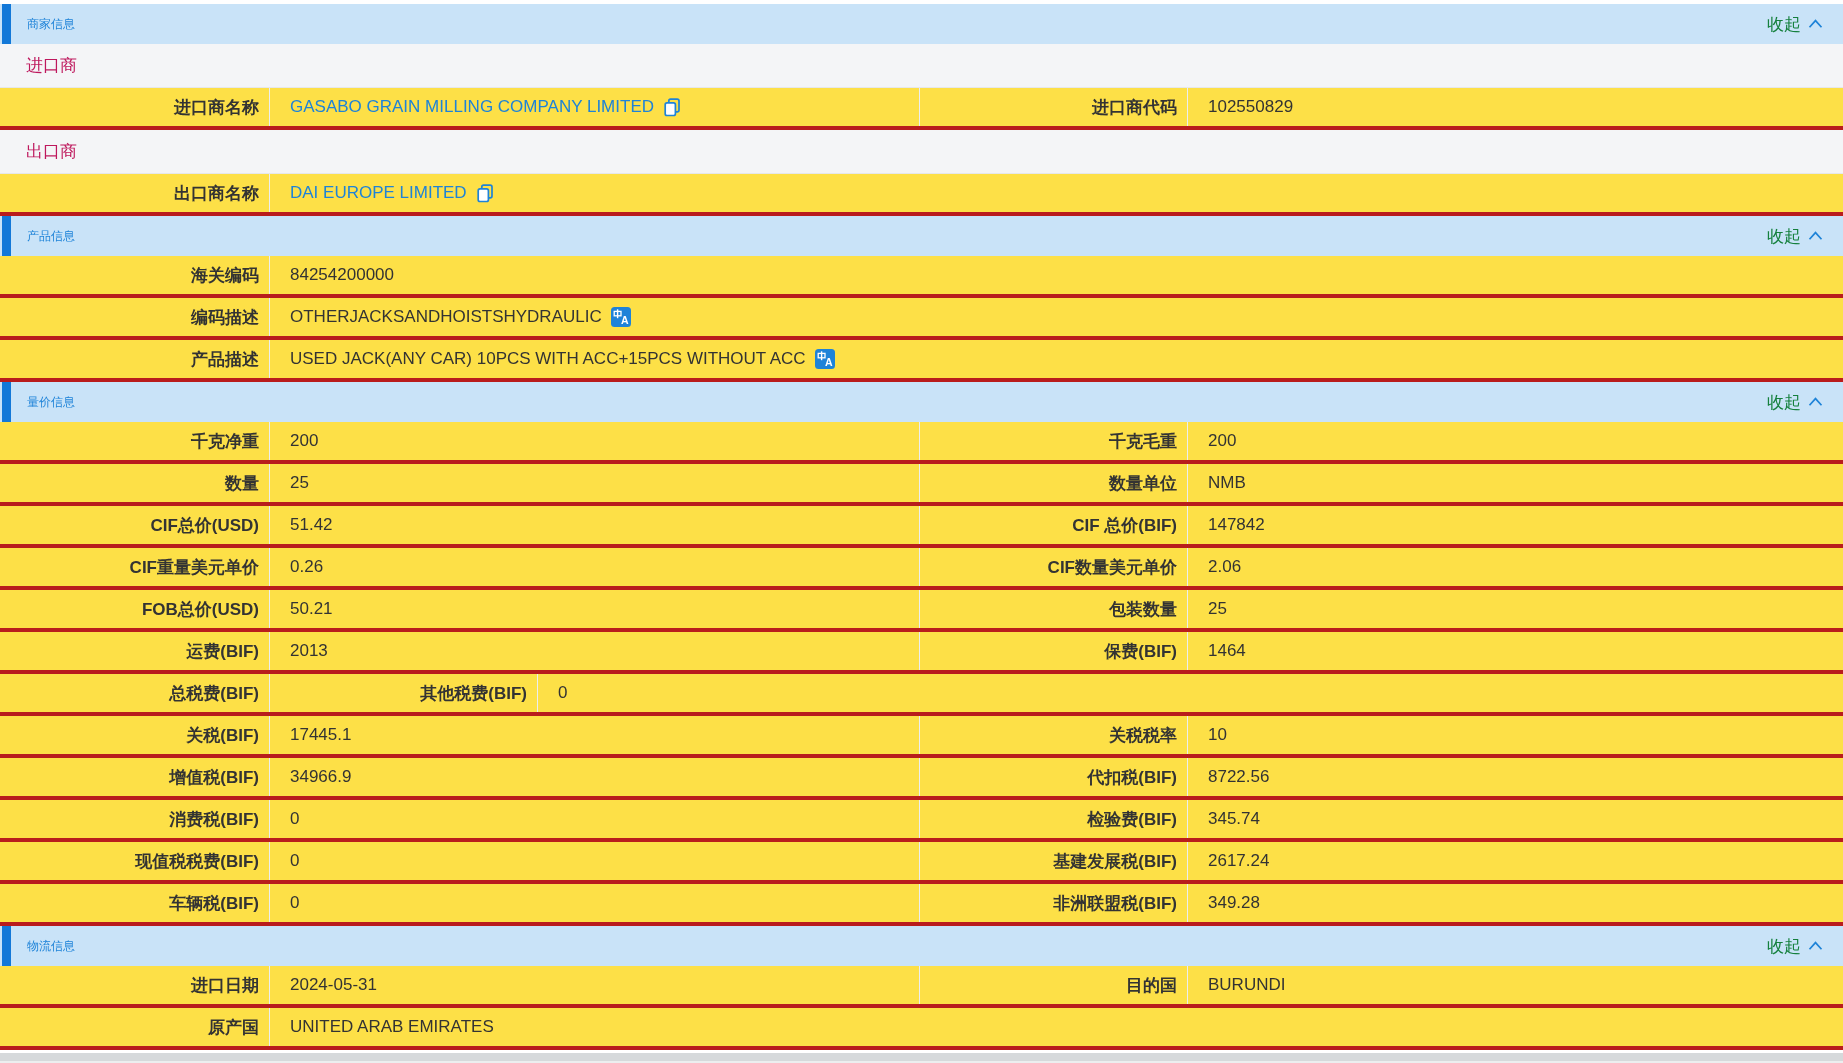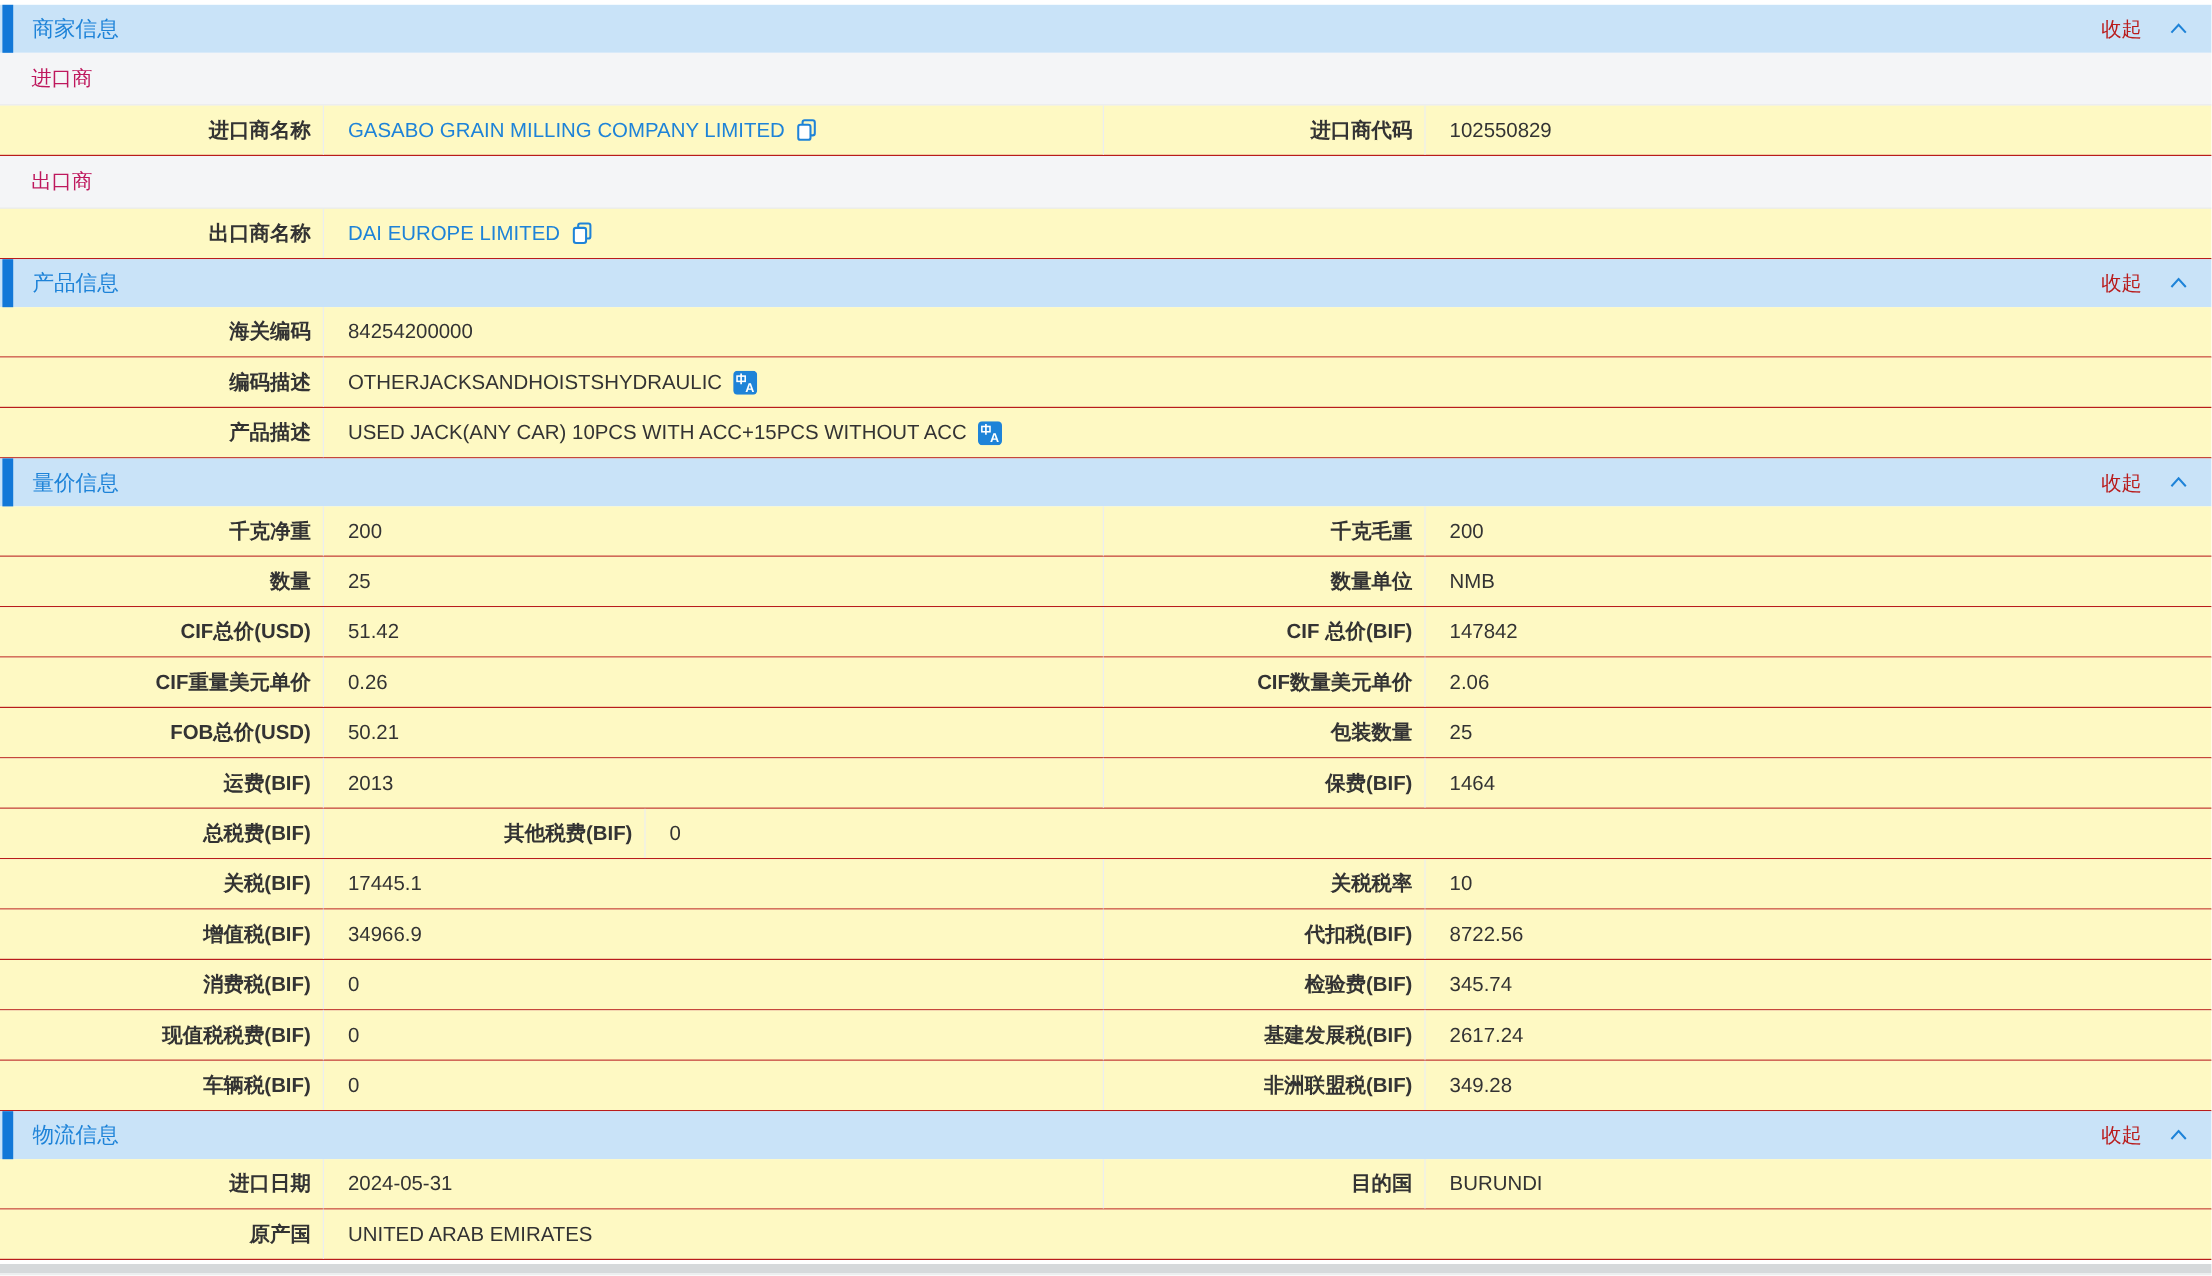--- a/index.html
+++ b/index.html
@@ -5,26 +5,26 @@
   html,body{margin:0;padding:0}
   body{
     width:1843px;height:1063px;overflow:hidden;background:#ffffff;
     font-family:"Liberation Sans","DejaVu Sans",sans-serif;
     font-size:17px;color:#333333;
   }
   #app{padding-top:4px}
   
   .sec-header{height:40px;background:#c9e3f8;display:flex;align-items:center}
   .accent-bar{width:9px;height:40px;background:#1278d8;margin-left:2px;flex:none}
-  .sec-title{color:#1e83d8;font-size:18px;margin-left:16px;white-space:nowrap}
-  .collapse-link{margin-left:auto;margin-right:20px;color:#b91c1c;display:flex;align-items:center;gap:23px;font-size:17px;cursor:pointer;text-decoration:none;white-space:nowrap}
+  .sec-title{color:#1e83d8;font-size:12px;margin-left:16px;white-space:nowrap}
+  .collapse-link{margin-left:auto;margin-right:20px;color:#15803d;display:flex;align-items:center;gap:7px;font-size:17px;cursor:pointer;text-decoration:none;white-space:nowrap}
   
   .sub-row{height:44px;background:#f4f5f7;display:flex;align-items:center;padding-left:26px;border-bottom:1px solid #e6e8ea;box-sizing:border-box;color:#be185d}
   
-  .data-row{display:flex;height:42px;border-bottom:1px solid #b91c1c;box-sizing:border-box;background:#fef9c3}
+  .data-row{display:flex;height:42px;border-bottom:4px solid #b91c1c;box-sizing:border-box;background:#fde047}
   .cell{display:flex;align-items:center;box-sizing:border-box;overflow:hidden;white-space:nowrap}
   .label-cell{justify-content:flex-end;padding-right:10px;font-weight:bold}
   .c1{width:270px;border-right:1px solid #ebedef;flex:none}
   .c2{width:650px;border-right:1px solid #ebedef;flex:none;padding-left:20px}
   .c3{width:268px;border-right:1px solid #ebedef;flex:none}
   .c4{flex:1;padding-left:20px}
   .cwide{flex:1;padding-left:20px}
   .value-text{color:#333}
   .link-text{color:#1e83d8;cursor:pointer}
   .inline-icon{margin-left:9px;flex:none;display:inline-block;vertical-align:middle}

